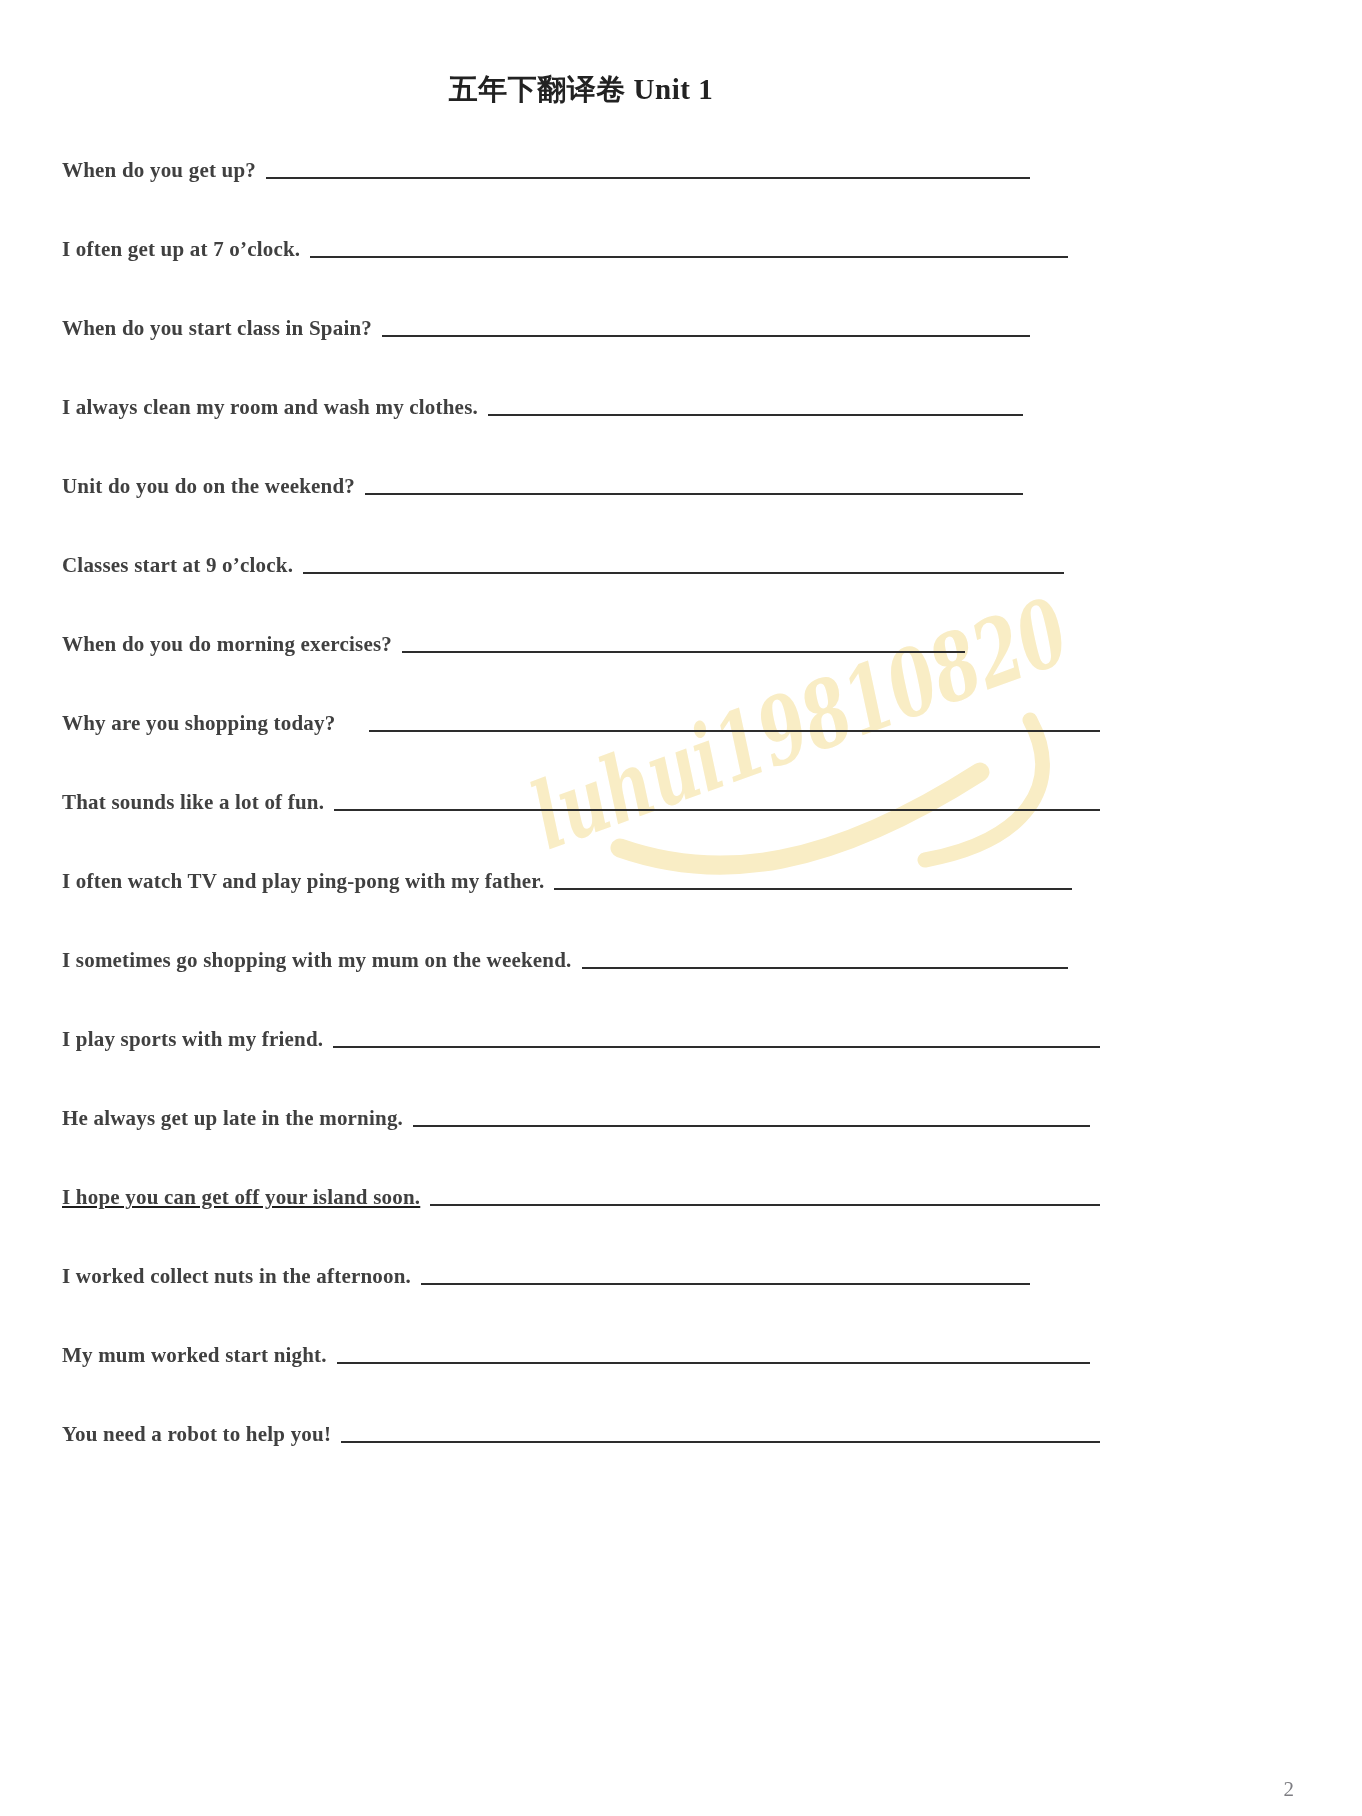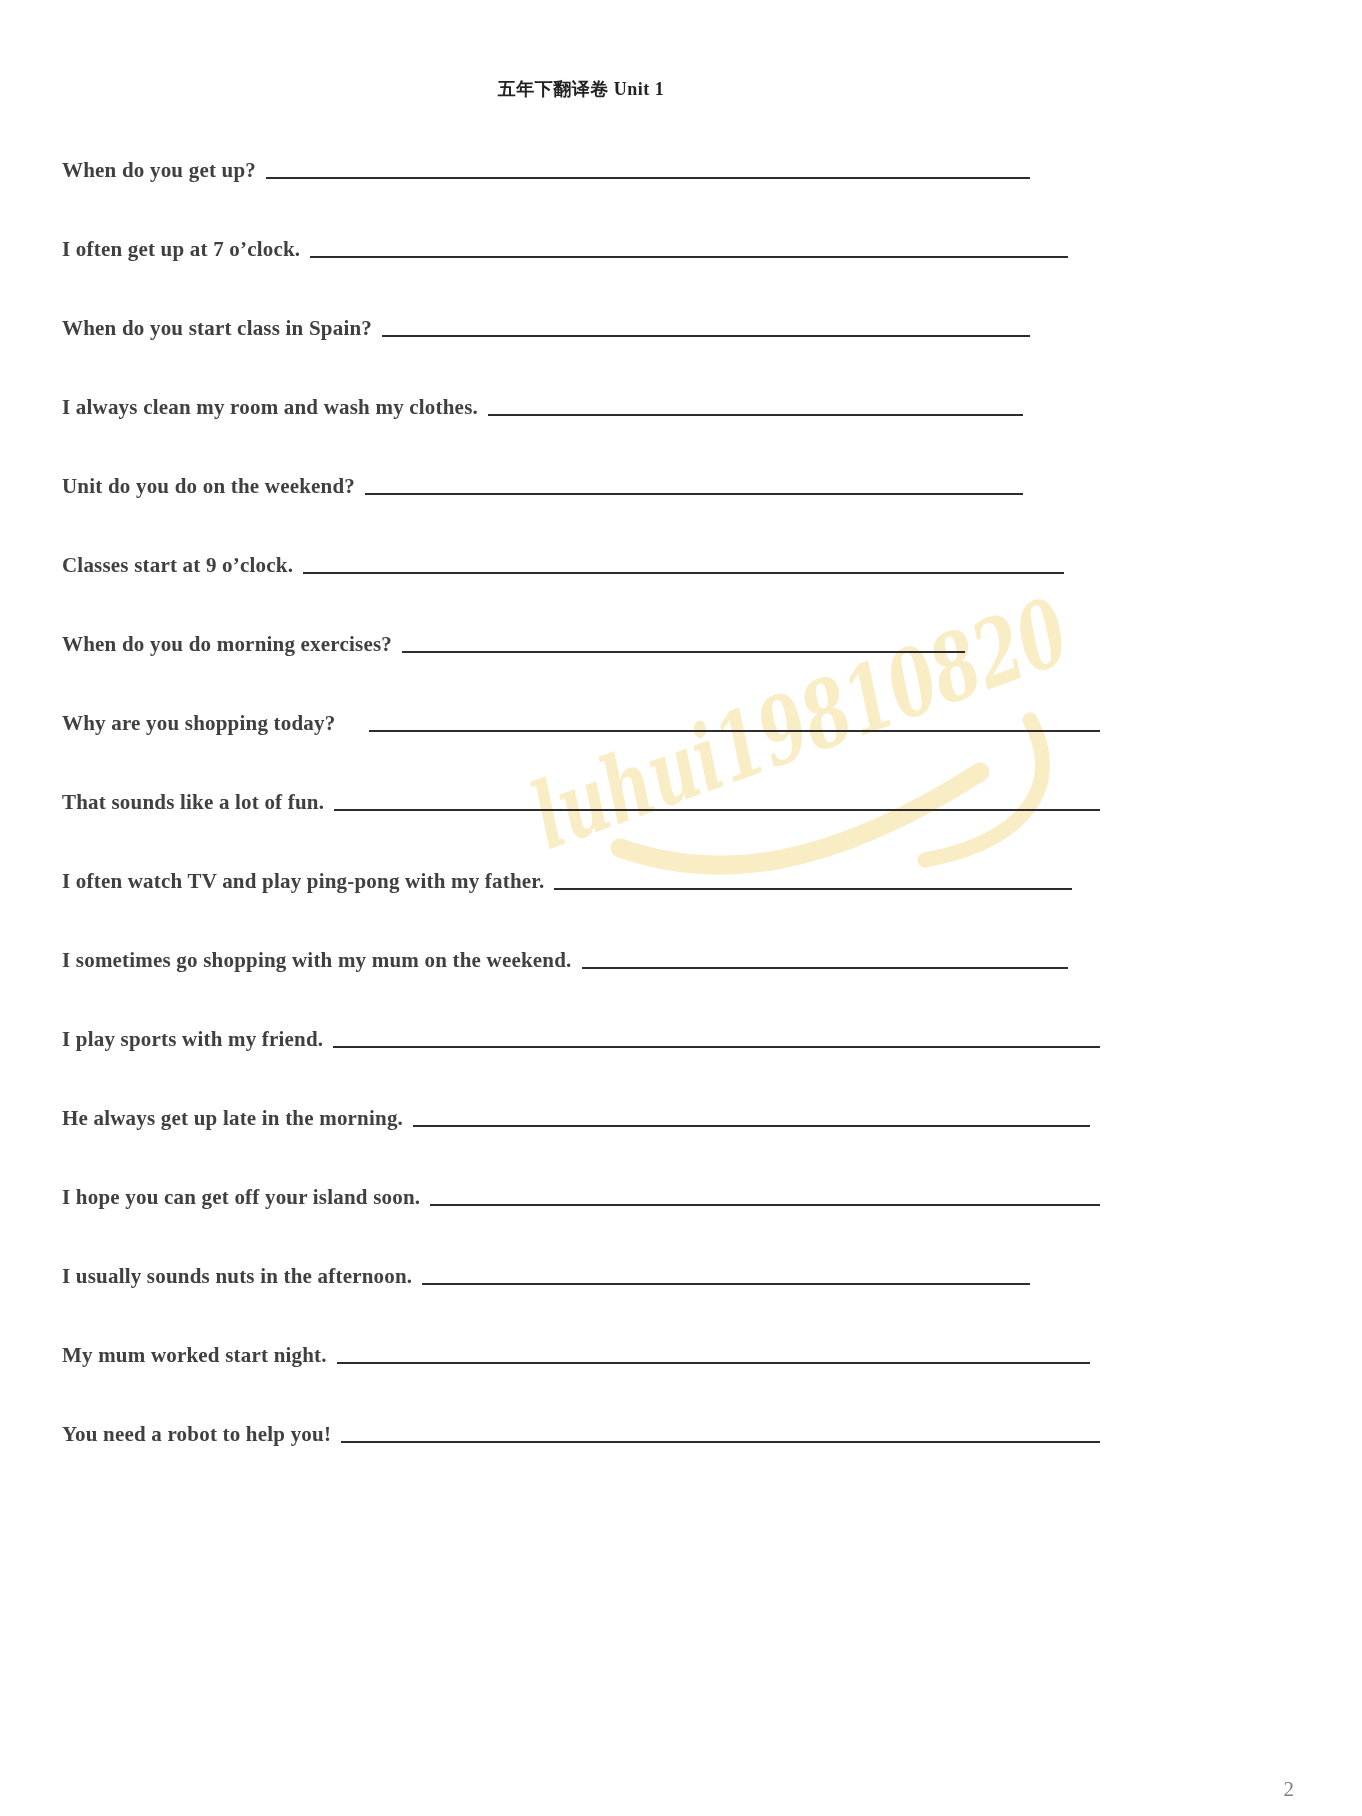--- a/index.html
+++ b/index.html
@@ -3,21 +3,21 @@
 <meta charset="utf-8">
 <style>
   html,body{margin:0;padding:0;background:#ffffff;}
   body{
     width:1362px;height:1816px;position:relative;overflow:hidden;
     font-family:"Liberation Serif","DejaVu Serif",serif;color:#1c1c1c;
   }
   .page{position:relative;width:1362px;height:1816px;}
   .content{position:relative;margin-left:62px;width:1038px;z-index:1;}
   .title{
-    text-align:center;font-weight:bold;font-size:18px;letter-spacing:.5px;
+    text-align:center;font-weight:bold;font-size:29px;letter-spacing:.5px;
     margin:0;padding-top:74px;height:30px;line-height:30px;color:#222;
   }
   .rows{margin-top:0;}
   .row{
     display:flex;align-items:flex-end;height:79px;
   }
   .sentence{
     font-weight:bold;font-size:21px;line-height:26px;white-space:nowrap;
     letter-spacing:.2px;color:#404040;
   }
@@ -97,26 +97,26 @@
           <span class="blank"></span>
         </div>
         <div class="row" style="margin-right: 0px;">
           <span class="sentence">I play sports with my friend.</span>
           <span class="blank"></span>
         </div>
         <div class="row" style="margin-right: 10px;">
           <span class="sentence">He always get up late in the morning.</span>
           <span class="blank"></span>
         </div>
-        <div class="row" style="margin-right: 0px;">
+        <div class="row" style="margin-right: 0px; text-decoration: underline;">
           <span class="sentence">I hope you can get off your island soon.</span>
           <span class="blank"></span>
         </div>
         <div class="row" style="margin-right: 70px;">
-          <span class="sentence">I usually sounds nuts in the afternoon.</span>
+          <span class="sentence">I worked collect nuts in the afternoon.</span>
           <span class="blank"></span>
         </div>
         <div class="row" style="margin-right: 10px;">
           <span class="sentence">My mum worked start night.</span>
           <span class="blank"></span>
         </div>
         <div class="row" style="margin-right: 0px;">
           <span class="sentence">You need a robot to help you!</span>
           <span class="blank"></span>
         </div>

